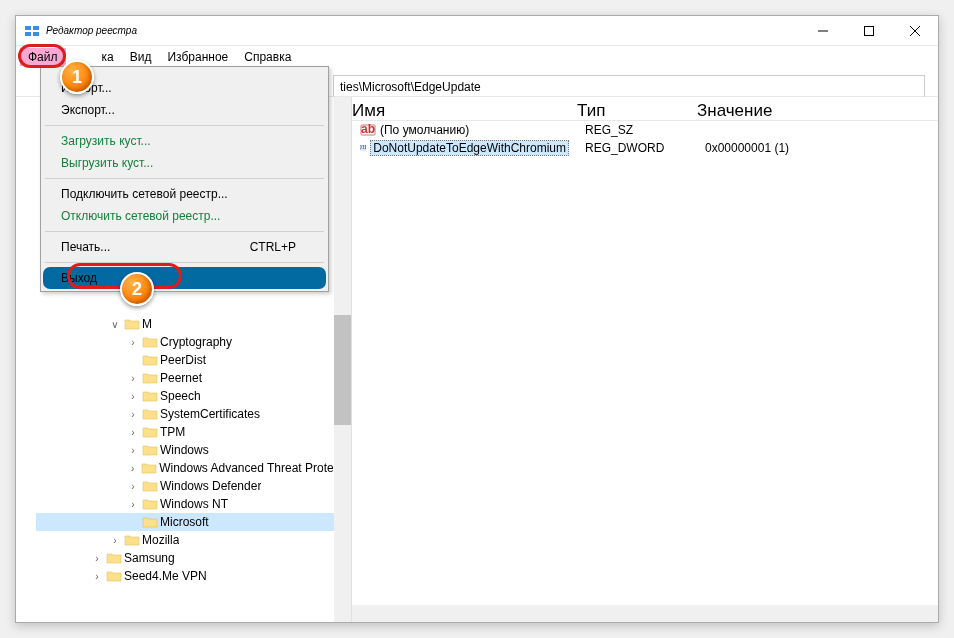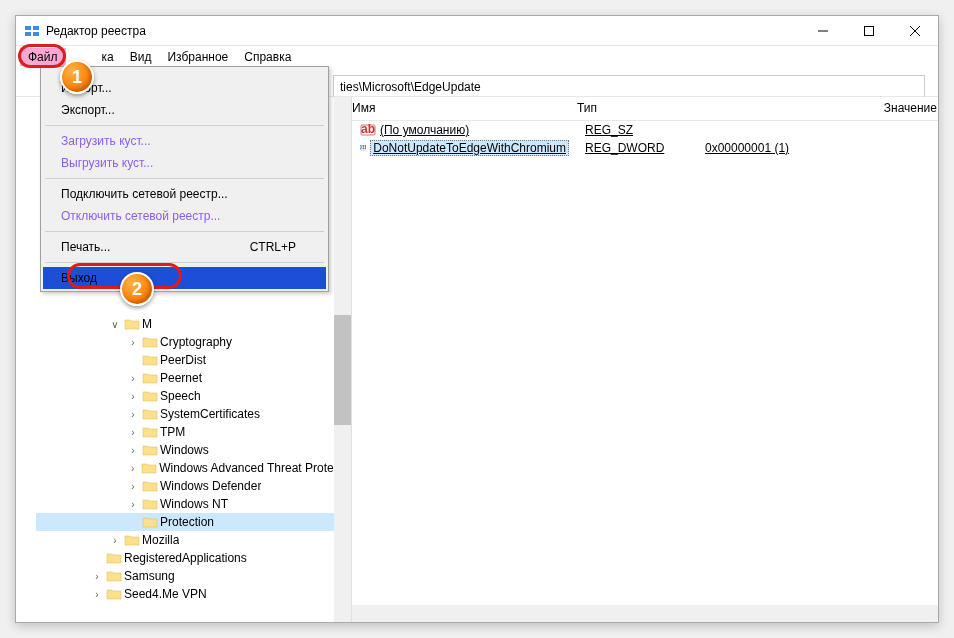--- a/index.html
+++ b/index.html
@@ -1,65 +1,65 @@
 <!DOCTYPE html>
 <html><head>
 <meta charset="utf-8">
 <style>
 * { box-sizing: border-box; margin: 0; padding: 0; font-family: 'Segoe UI', Tahoma, sans-serif; font-size: 12px; }
 body { background: #f0f0f0; width: 954px; height: 638px; padding: 15px; }
 .window { width: 924px; height: 608px; background: #fff; border: 1px solid #aaa; box-shadow: 0 3px 10px rgba(0,0,0,0.2); display: flex; flex-direction: column; position: relative; }
 .titlebar { height: 30px; display: flex; align-items: center; padding: 0 0 0 8px; border-bottom: 1px solid #e8e8e8; position: relative; }
 .app-icon { width: 16px; height: 16px; margin-right: 6px; display: inline-flex; align-items: center; justify-content: center; }
-.titlebar-text { font-size: 12px; color: #000; flex: 0 0 auto; }
+.titlebar-text { font-size: 10px; color: #000; flex: 0 0 auto; font-style: italic; }
 .win-controls { position: absolute; right: 0; top: 0; display: flex; height: 30px; }
 .win-btn { width: 46px; height: 30px; display: flex; align-items: center; justify-content: center; color: #000; cursor: default; }
 
 .menu-bar { height: 22px; display: flex; align-items: center; padding: 0 4px; position: relative; }
 .menu-item { padding: 2px 8px; font-size: 12px; cursor: default; }
 .menu-item.active { background: #f9a8d4; }
 .file-oval { position: absolute; left: 2px; top: -2px; width: 48px; height: 24px; border: 3px solid #dd1c1c; border-radius: 14px; pointer-events: none; z-index: 50; }
 .badge { position: absolute; width: 34px; height: 34px; border-radius: 50%; background: radial-gradient(circle at 35% 30%, #ffb347, #ff7a00 70%); border: 2px solid #fff; box-shadow: 0 2px 4px rgba(0,0,0,0.4), inset -2px -2px 4px rgba(0,0,0,.25); color: #fff; font-weight: bold; font-size: 18px; display: flex; align-items: center; justify-content: center; z-index: 60; }
 .badge-1 { left: 44px; top: 44px; }
 .badge-2 { left: 104px; top: 256px; }
 
 .dropdown { position: absolute; left: 24px; top: 50px; width: 289px; background: #f0f0f0; border: 1px solid #a0a0a0; box-shadow: 2px 2px 4px rgba(0,0,0,0.2); z-index: 40; padding: 2px; }
 .dd-item { height: 22px; padding: 0 30px 0 18px; display: flex; align-items: center; justify-content: space-between; font-size: 12px; cursor: default; }
-.dd-item.highlight { background: #1d4ed8; }
-.dd-item.disabled { color: #8b5cf6; }
+.dd-item.highlight { background: #0369a1; border-radius: 7px; }
+.dd-item.disabled { color: #15803d; }
 .dd-sep { height: 1px; background: #d0d0d0; margin: 4px 2px; }
 .exit-oval { position: absolute; left: 26px; bottom: 2px; width: 115px; height: 26px; border: 3px solid #dd1c1c; border-radius: 14px; pointer-events: none; z-index: 50; }
 
 .address-bar { height: 24px; border: 1px solid #ccc; margin: 2px 6px; padding: 0 6px; display: flex; align-items: center; font-size: 12px; }
 
 .content { flex: 1; display: flex; overflow: hidden; border-top: 1px solid #e8e8e8; }
 .tree-pane { width: 336px; border-right: 1px solid #e0e0e0; overflow: hidden; position: relative; background: #fff; }
 .tree { position: absolute; top: 218px; left: 0; right: 0; padding-left: 20px; }
 .tree-scrollbar { position: absolute; right: 0; top: 0; bottom: 0; width: 17px; background: #f0f0f0; }
 .tree-thumb { position: absolute; right: 0; top: 218px; width: 17px; height: 110px; background: #c2c2c2; }
 
 .list-pane { flex: 1; display: flex; flex-direction: column; background: #fff; position: relative; }
 .list-header { display: flex; height: 24px; border-bottom: 1px solid #e8e8e8; }
-.list-header .col { padding: 4px 0; font-size: 12px; border-right: 1px solid transparent; }
-.list-body { flex: 1; overflow: auto; position: relative; text-decoration: underline; }
+.list-header .col { padding: 4px 0; font-size: 17px; border-right: 1px solid transparent; }
+.list-body { flex: 1; overflow: auto; position: relative; }
 .list-row { display: flex; height: 18px; align-items: center; }
 .cell { padding: 0 8px; font-size: 12px; display: flex; align-items: center; gap: 4px; }
 .name-sel { border: 1px dotted #777; background: #cce8ff; padding: 0 2px; }
 .hscroll { height: 17px; background: #f0f0f0; }
 
 .tree-item { display: flex; align-items: center; height: 18px; font-size: 12px; gap: 2px; padding-right: 4px; }
 .tree-item .chev { width: 14px; display: inline-flex; justify-content: center; color: #666; font-size: 10px; }
 .folder-icon { width: 16px; height: 14px; display: inline-block; }
 .folder-icon svg { width: 16px; height: 14px; }
 .tree-item.sel { background: #cce8ff; }
 .tree-label { white-space: nowrap; overflow: hidden; }
 
 .col-name { width: 225px; }
 .col-type { width: 120px; }
-.col-val { flex: 1; text-align: right; }
+.col-val { flex: 1; }
 
 .val-icon { width: 16px; height: 16px; display: inline-block; }
 </style>
 </head>
 <body>
 
 <div class="window">
 
   <div class="titlebar">
     <span class="app-icon">
@@ -220,35 +220,28 @@
             <span class="folder-icon"><svg viewBox="0 0 16 14">
                 <path d="M1 3 L1 12 L15 12 L15 4 L7 4 L6 3 Z" fill="#ffe08a" stroke="#d7b85a" stroke-width="0.5"></path>
               </svg></span>
             <span class="tree-label">Windows NT</span>
           </div>
           <div class="tree-item sel" style="padding-left: 90px;">
             <span class="chev"></span>
             <span class="folder-icon"><svg viewBox="0 0 16 14">
                 <path d="M1 3 L1 12 L15 12 L15 4 L7 4 L6 3 Z" fill="#ffe08a" stroke="#d7b85a" stroke-width="0.5"></path>
               </svg></span>
-            <span class="tree-label">Protection</span>
+            <span class="tree-label">Microsoft</span>
           </div>
           <div class="tree-item" style="padding-left: 72px;">
             <span class="chev">›</span>
             <span class="folder-icon"><svg viewBox="0 0 16 14">
                 <path d="M1 3 L1 12 L15 12 L15 4 L7 4 L6 3 Z" fill="#ffe08a" stroke="#d7b85a" stroke-width="0.5"></path>
               </svg></span>
             <span class="tree-label">Mozilla</span>
-          </div>
-          <div class="tree-item" style="padding-left: 54px;">
-            <span class="chev"></span>
-            <span class="folder-icon"><svg viewBox="0 0 16 14">
-                <path d="M1 3 L1 12 L15 12 L15 4 L7 4 L6 3 Z" fill="#ffe08a" stroke="#d7b85a" stroke-width="0.5"></path>
-              </svg></span>
-            <span class="tree-label">RegisteredApplications</span>
           </div>
           <div class="tree-item" style="padding-left: 54px;">
             <span class="chev">›</span>
             <span class="folder-icon"><svg viewBox="0 0 16 14">
                 <path d="M1 3 L1 12 L15 12 L15 4 L7 4 L6 3 Z" fill="#ffe08a" stroke="#d7b85a" stroke-width="0.5"></path>
               </svg></span>
             <span class="tree-label">Samsung</span>
           </div>
           <div class="tree-item" style="padding-left: 54px;">
             <span class="chev">›</span>

